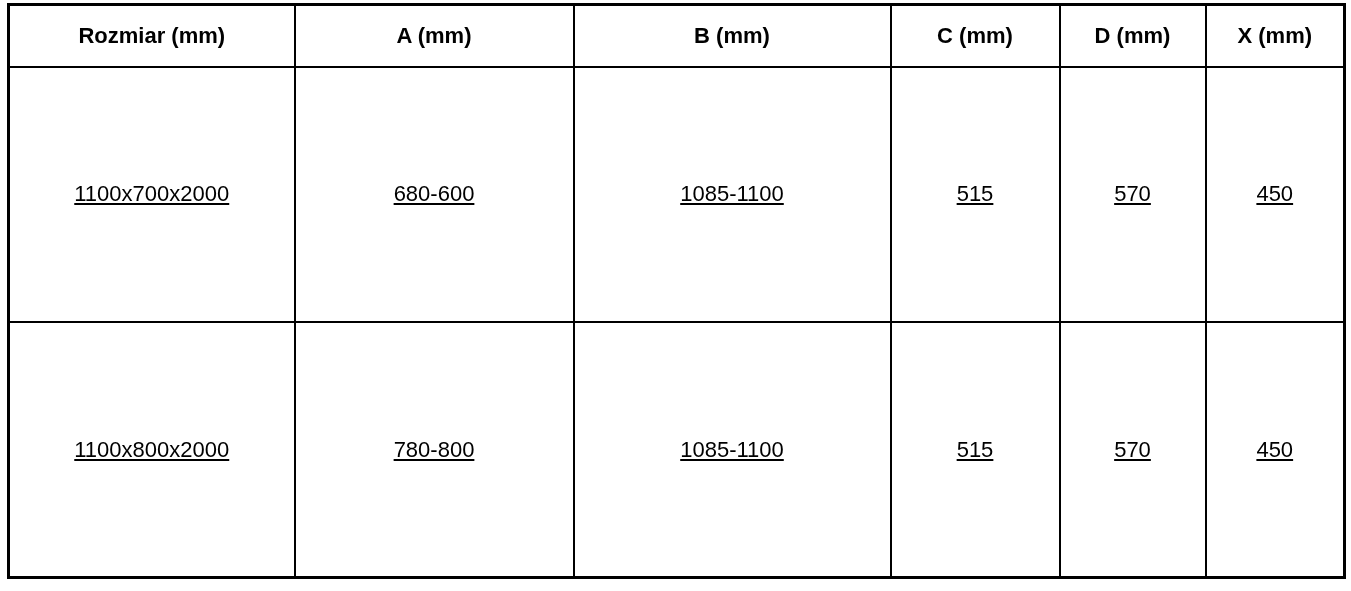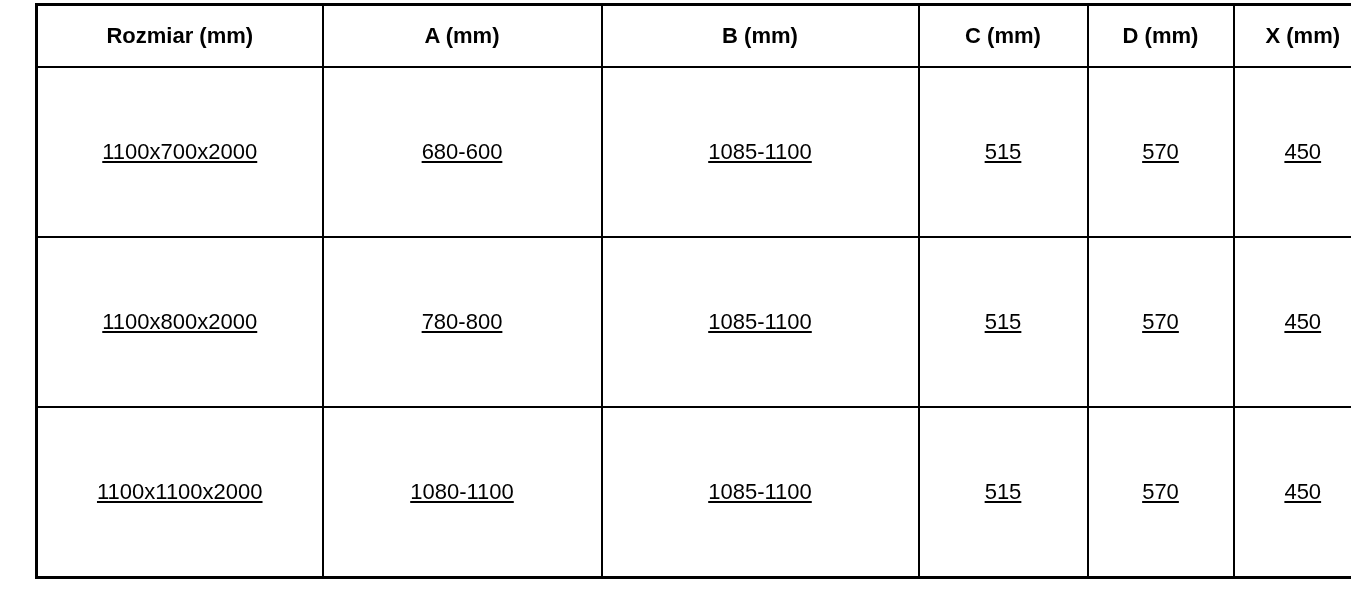--- a/index.html
+++ b/index.html
@@ -9,21 +9,20 @@
     background: #ffffff;
     font-family: "Liberation Sans", sans-serif;
     overflow: hidden;
   }
   .table-wrap {
     position: absolute;
     left: 7px;
     top: 3px;
     width: 1059px;
     height: 576px;
-    margin-left: 28px;
   }
   table {
     width: 100%;
     height: 100%;
     border-collapse: collapse;
     table-layout: fixed;
     border: 3px solid #000000;
     background: #ffffff;
   }
   th, td {
@@ -81,23 +80,15 @@
           <td>450</td>
         </tr>
         <tr>
           <td>1100x800x2000</td>
           <td>780-800</td>
           <td>1085-1100</td>
           <td>515</td>
           <td>570</td>
           <td>450</td>
         </tr>
-        <tr>
-          <td>1100x1100x2000</td>
-          <td>1080-1100</td>
-          <td>1085-1100</td>
-          <td>515</td>
-          <td>570</td>
-          <td>450</td>
-        </tr>
       </tbody>
   </table>
 </div>
 
 </body></html>

